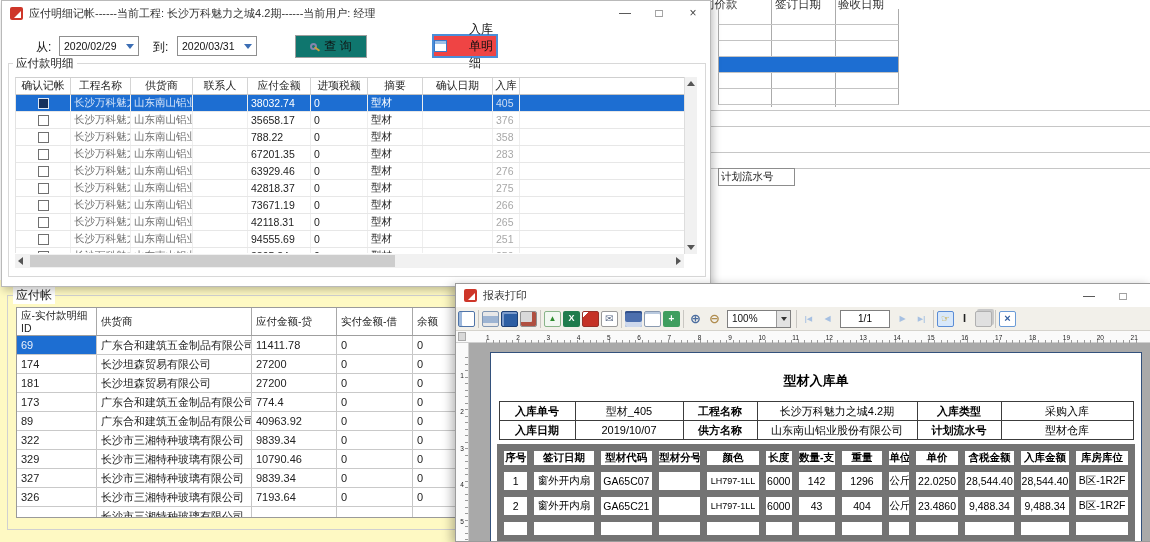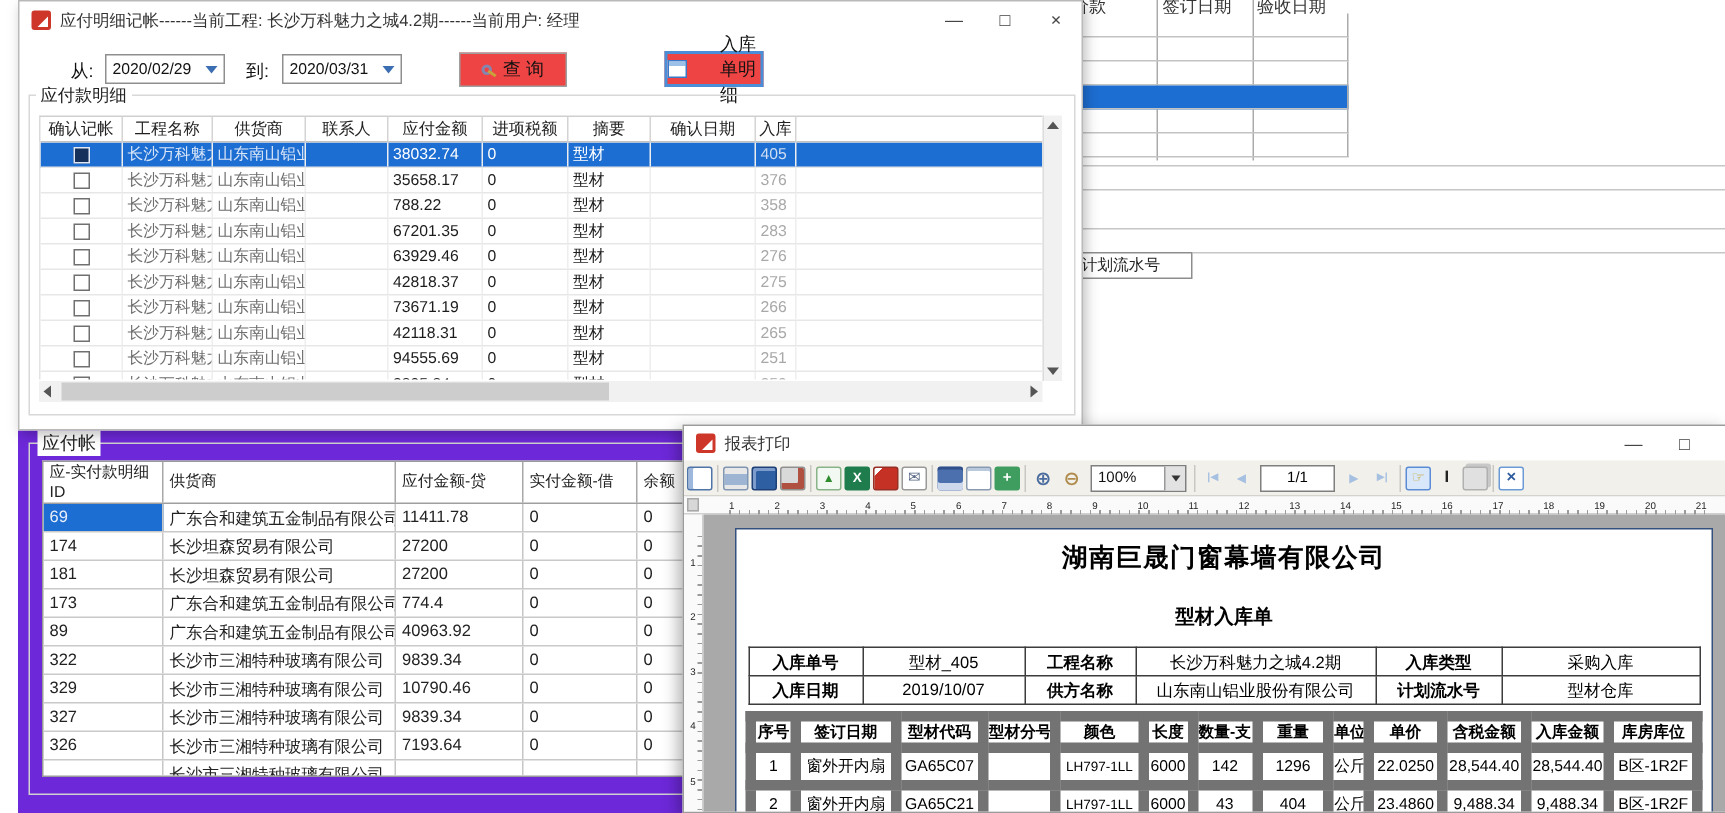--- a/index.html
+++ b/index.html
@@ -15,45 +15,45 @@
 .bh{position:absolute;top:-3px;font-size:11.5px;color:#333;white-space:nowrap}
 .bg-vline{position:absolute;width:1px;background:#ababab}
 #bg-rows{position:absolute;left:78px;top:9px;width:181px}
 .bg-row{height:16px;border-bottom:1px solid #c3c3c3;border-left:1px solid #ababab;border-right:1px solid #ababab}
 .bg-row.selected{background:#1d6ed2}
 .bg-hline{position:absolute;left:58px;width:452px;height:1px;background:#c6c6c6}
 #serial-box{position:absolute;left:78px;top:168px;width:77px;height:18px;border:1px solid #8d8d8d;background:#fff;
   font-size:10.5px;display:flex;align-items:center;padding-left:2px;color:#222}
 
 
-#acct{position:absolute;left:12px;top:280px;width:470px;height:262px;z-index:1;background:#6d28d9}
+#acct{position:absolute;left:0;top:280px;width:470px;height:262px;z-index:1;background:#fef9c3}
 #acct-label{position:absolute;left:13px;top:7px;font-size:12px;color:#222;background:#fff;padding:0 3px;z-index:2}
 #fs2{position:absolute;left:7px;top:15px;width:462px;height:235px;border:1px solid #d0d0d0}
 #t2{position:absolute;left:16px;top:27px;width:456px;border:1px solid #9a9a9a;background:#fff}
 #t2h{display:flex;height:28px;border-bottom:1px solid #9f9f9f}
 #t2h .hc2{display:flex;align-items:center;font-size:10.5px;color:#222;padding:1px 4px;border-right:1px solid #a8a8a8;line-height:1.15}
 #t2rows{height:181px;overflow:hidden}
 .t2r{display:flex;height:19px;border-bottom:1px solid #c9c9c9;font-size:11px;color:#222}
 .t2r span{display:flex;align-items:center;padding-left:4px;border-right:1px solid #c6c6c6;white-space:nowrap;overflow:hidden}
 .a0{width:80px}.a1{width:155px}.a2{width:85px}.a3{width:76px}.a4{flex:1;border-right:none!important}
 .t2r.selected .a0{background:#1d6ed2;color:#e9effa}
 
 
-#win1{position:absolute;left:12px;top:0;width:710px;height:287px;background:#fff;border:1px solid #b9b9b9;
+#win1{position:absolute;left:1px;top:0;width:710px;height:287px;background:#fff;border:1px solid #b9b9b9;
   box-shadow:2px 3px 8px rgba(0,0,0,.25);z-index:3}
 .titlebar{height:24px;display:flex;align-items:center;padding-left:8px;gap:6px}
 .app-ico{width:13px;height:13px;background:#ce3629;border-radius:2px;position:relative;flex:none}
 .app-ico:after{content:"";position:absolute;right:2px;bottom:2px;width:0;height:0;border-left:7px solid transparent;border-bottom:7px solid #fff}
 .wtitle{font-size:11px;color:#333;white-space:nowrap;overflow:hidden}
 .win-btns{margin-left:auto;display:flex;flex:none}
 .win-btn{width:34px;height:24px;display:flex;align-items:center;justify-content:center;font-size:12px;color:#444}
 .lbl{position:absolute;font-size:12px;color:#111}
 .combo{position:absolute;height:20px;width:80px;border:1px solid #8f8f8f;background:#fff;display:flex;align-items:center;font-size:10.5px;color:#111;padding-left:4px}
 .combo .tri-down{margin-left:auto;margin-right:4px;border-top-color:#3c6eb4}
-#btn-query{position:absolute;left:293px;top:34px;width:72px;height:23px;background:#ef4444;border:1px solid #9f9f9f;
+#btn-query{position:absolute;left:293px;top:34px;width:72px;height:23px;background:#0f766e;border:1px solid #9f9f9f;
   display:flex;align-items:center;justify-content:center;gap:7px;font-size:12px;color:#111}
 .mag{width:7px;height:7px;border:2px solid #8585ae;border-radius:50%;position:relative;flex:none}
 .mag:after{content:"";position:absolute;width:6px;height:2px;background:#c9a23c;right:-5px;bottom:-2px;transform:rotate(35deg)}
 #btn-entry{position:absolute;left:430px;top:33px;width:66px;height:24px;background:#ef4444;border:2px solid #4b8ed8;
   display:flex;align-items:center;justify-content:center;gap:22px;font-size:12px;color:#111}
 .win-ic{width:13px;height:12px;border:1px solid #3a78c8;background:#fff;box-shadow:inset 0 3px 0 #9cc0e8;flex:none}
 #fs1{position:absolute;left:6px;top:62px;width:698px;height:214px;border:1px solid #d8d8d8}
 #fs1-label{position:absolute;left:11px;top:55px;font-size:11.5px;color:#222;background:#fff;padding:0 3px}
 #t1h{position:absolute;left:13px;top:76px;width:669px;height:18px;display:flex;border-top:1px solid #cfcfcf;border-left:1px solid #dadada}
 #t1h span{display:flex;align-items:center;justify-content:center;font-size:10.8px;color:#222;
@@ -529,21 +529,20 @@
     <div id="vruler">
 
     <span>1</span>
         <span>2</span>
         <span>3</span>
         <span>4</span>
         <span>5</span>
       </div>
     <div id="pv-gray">
       <div id="page">
-        <div class="company">湖南巨晟门窗幕墙有限公司</div>
         <div class="formtitle">型材入库单</div>
         <table id="info-tbl">
           <colgroup>
               <col style="width:76px">
               <col style="width:108px">
               <col style="width:74px">
               <col style="width:160px">
               <col style="width:84px">
               <col style="width:132px">
             </colgroup>

